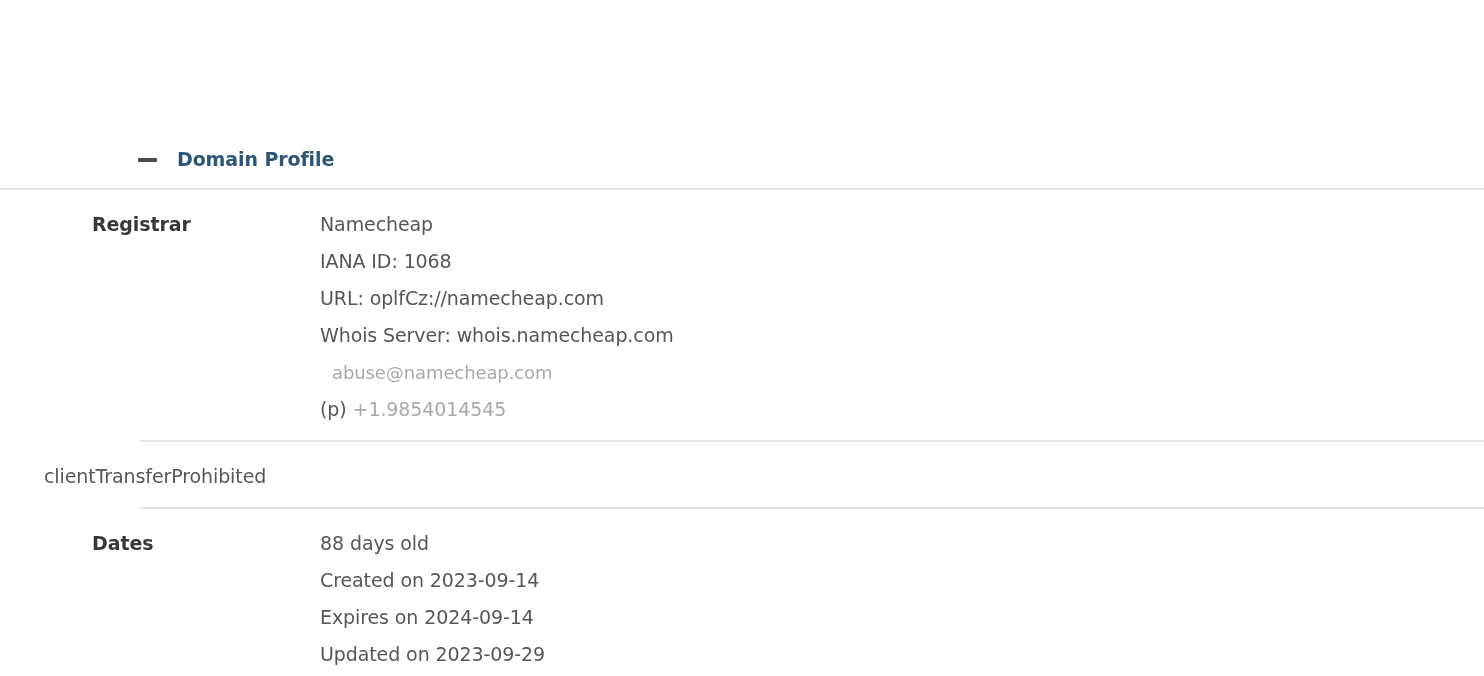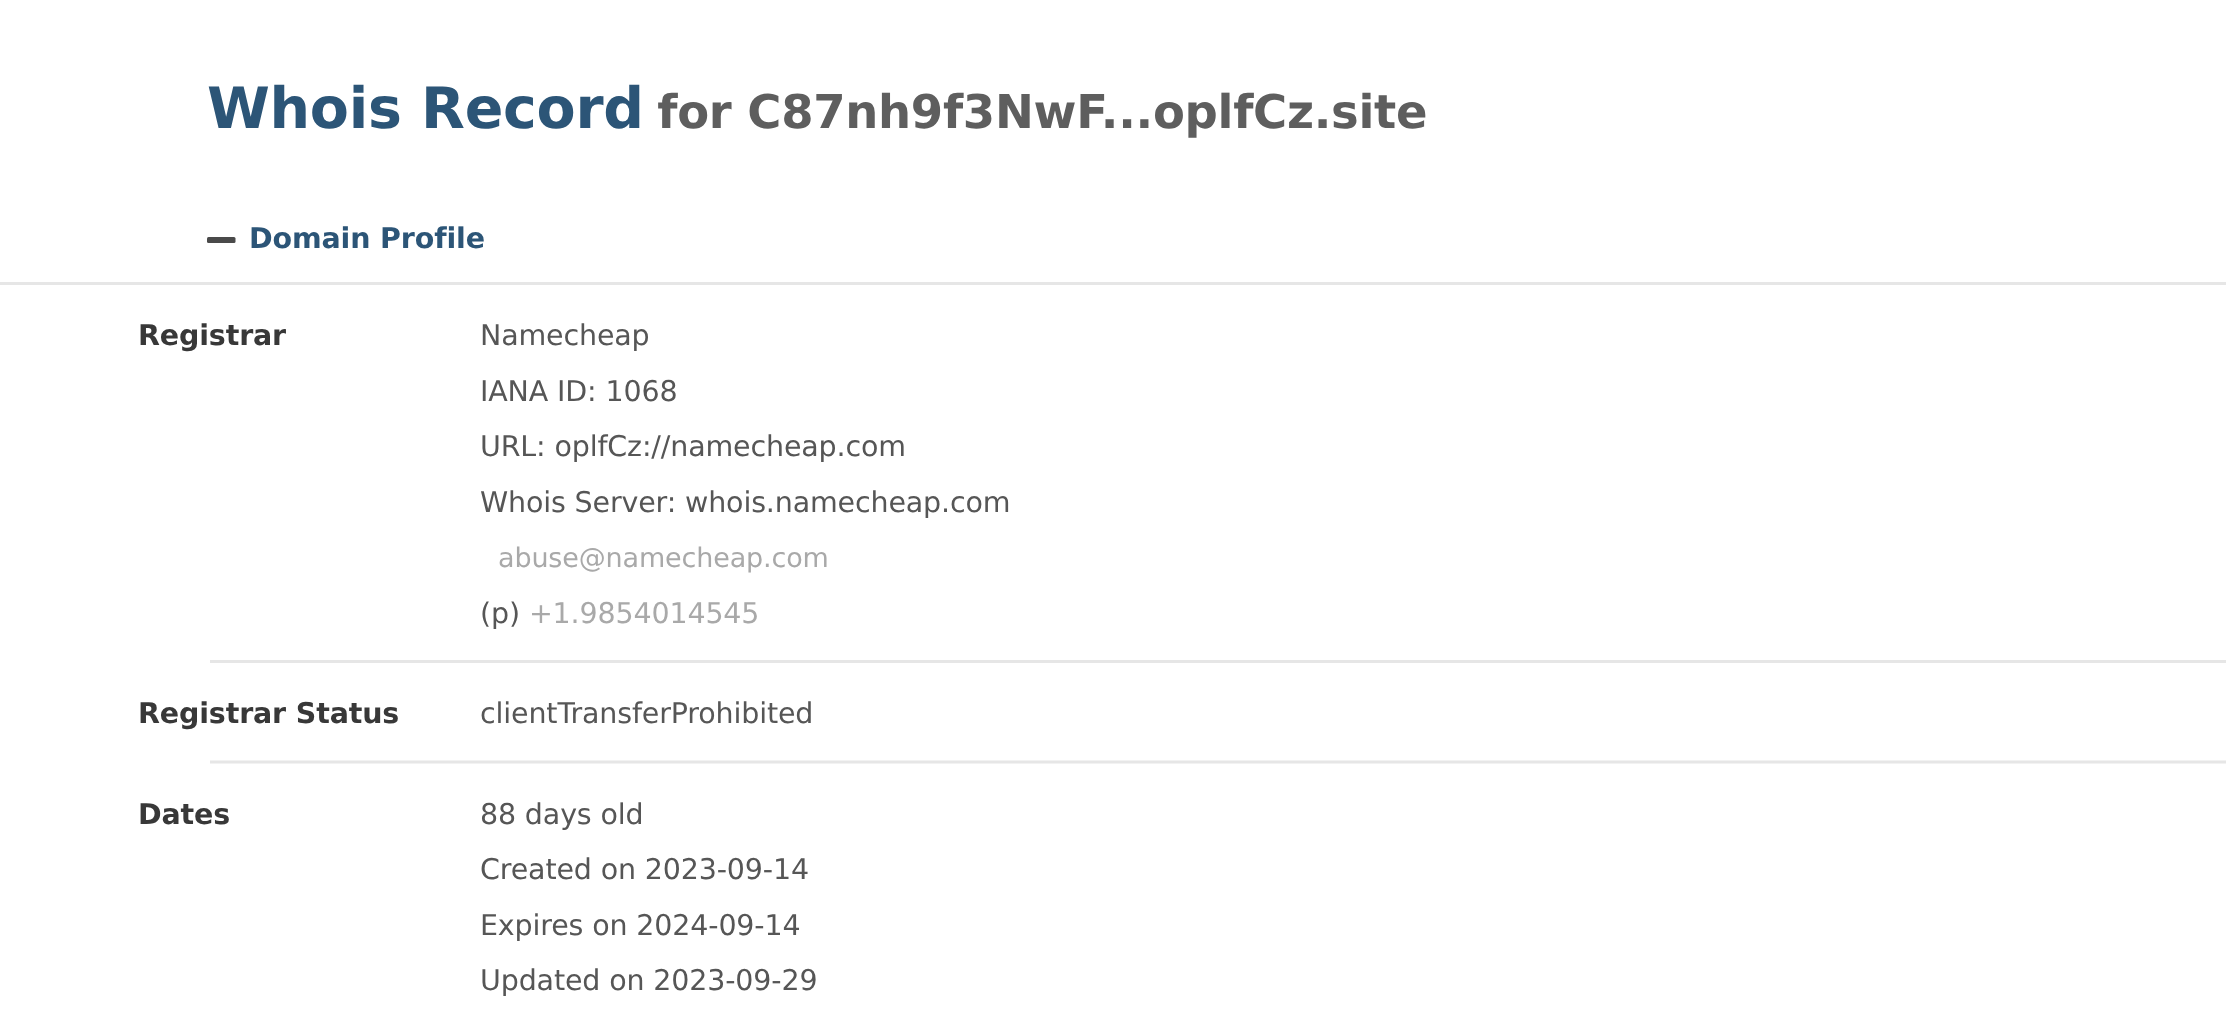--- a/index.html
+++ b/index.html
@@ -43,21 +43,21 @@
     margin-left: 9px;
   }
 
   
   .section-header {
     position: absolute;
     left: 138px;
     top: 148px;
     display: flex;
     align-items: center;
-    gap: 9px;
+    gap: 20px;
     cursor: pointer;
   }
   .collapse-icon {
     display: inline-block;
     width: 19px;
     height: 4px;
     background: #4a4a4a;
     border-radius: 1px;
     margin-top: 2px;
   }
@@ -122,23 +122,20 @@
   .value-phone-number {
     color: #a9a9a9;
     margin-left: 6px;
   }
 </style>
 </head>
 <body>
 
 <div class="page">
 
-  <div class="title-block">
-    <span class="title-main">Whois Record</span><span class="title-sub">for C87nh9f3NwF...oplfCz.site</span>
-  </div>
 
   <div class="section-header">
     <span class="collapse-icon"></span>
     <span class="section-title">Domain Profile</span>
   </div>
 
   <div class="profile-table">
 
     <div class="divider"></div>
 
@@ -150,21 +147,20 @@
         <div class="value-line">URL: oplfCz://namecheap.com</div>
         <div class="value-line">Whois Server: whois.namecheap.com</div>
         <div class="value-line value-muted">abuse@namecheap.com</div>
         <div class="value-line"><span class="value-phone-label">(p)</span><span class="value-phone-number">+1.9854014545</span></div>
       </div>
     </div>
 
     <div class="divider inset"></div>
 
     <div class="row">
-      <div class="row-label">Registrar Status</div>
       <div class="row-values">
         <div class="value-line">clientTransferProhibited</div>
       </div>
     </div>
 
     <div class="divider inset"></div>
 
     <div class="row">
       <div class="row-label">Dates</div>
       <div class="row-values">

